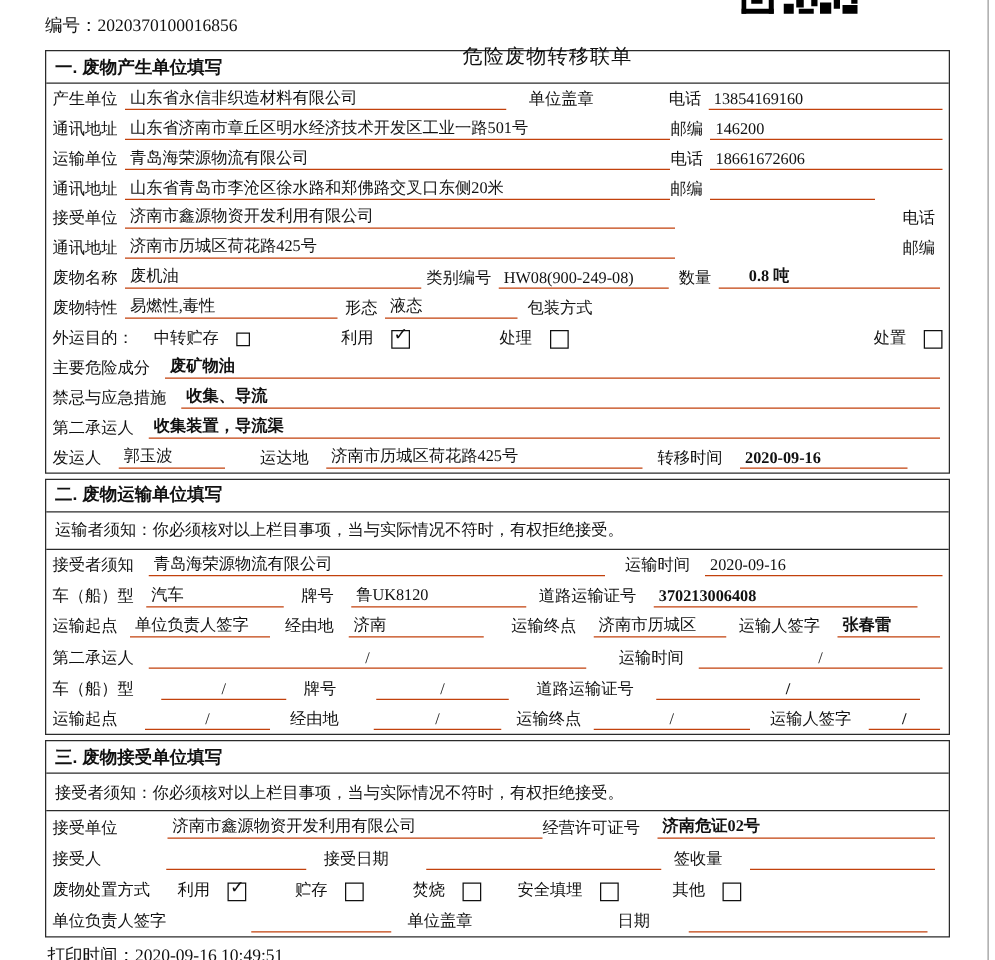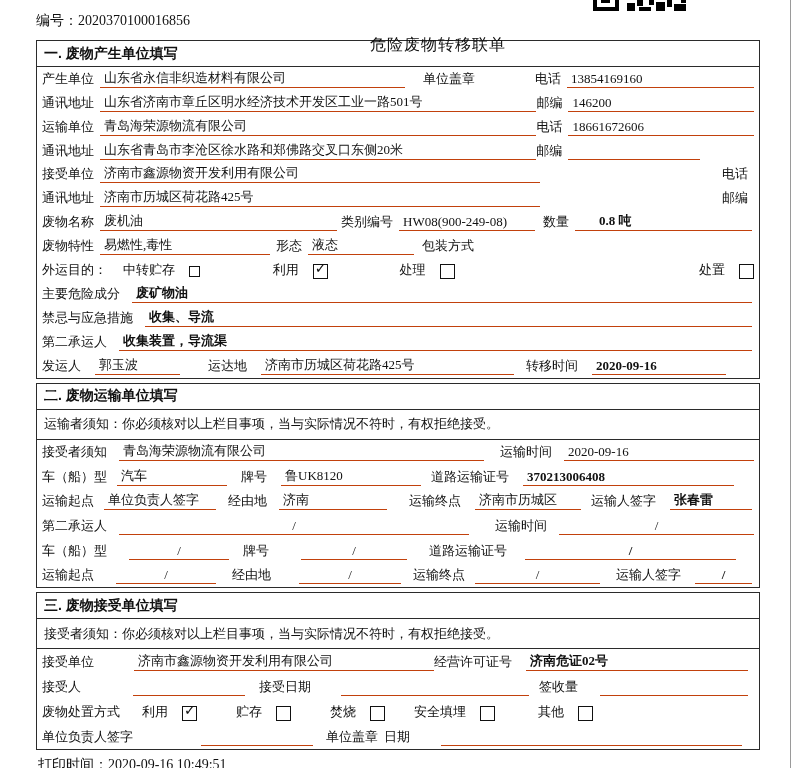--- a/index.html
+++ b/index.html
@@ -295,19 +295,19 @@
         <span class="cb">
             <span class="mk"></span>
           </span>
       </span>
     </div>
 
     <div class="r">
       <span class="l">单位负责人签字</span>
       <span class="v" style="width:112px;margin-left:62px"></span>
       <span class="l" style="margin-left:13px">单位盖章</span>
-      <span class="l" style="">日期</span>
+      <span class="l" style="margin-left:110px">日期</span>
       <span class="v grow" style="margin-left:25px;margin-right:12px"></span>
     </div>
   </div>
 </div>
 
 <div class="print"><span>打印时间：</span><span>2020-09-16 10:49:51</span></div>
 
 </body></html>

